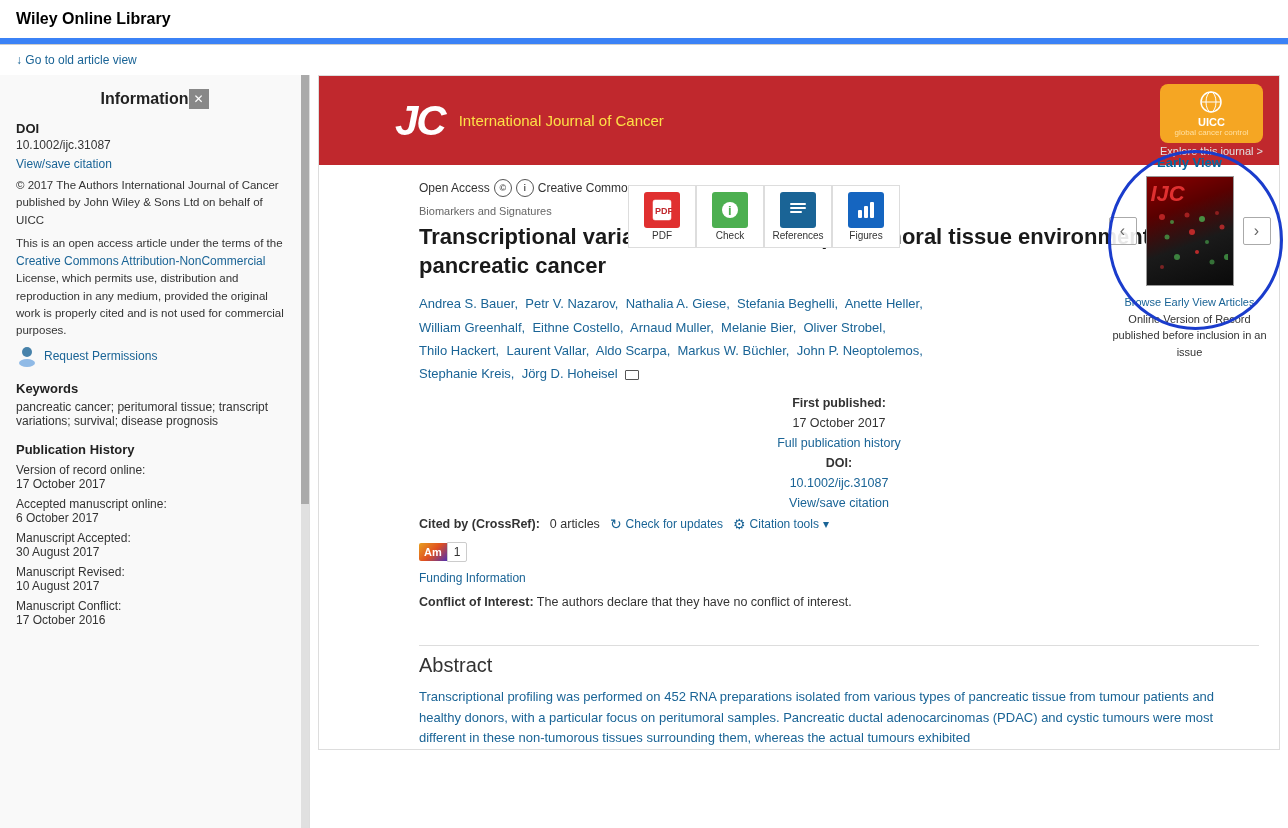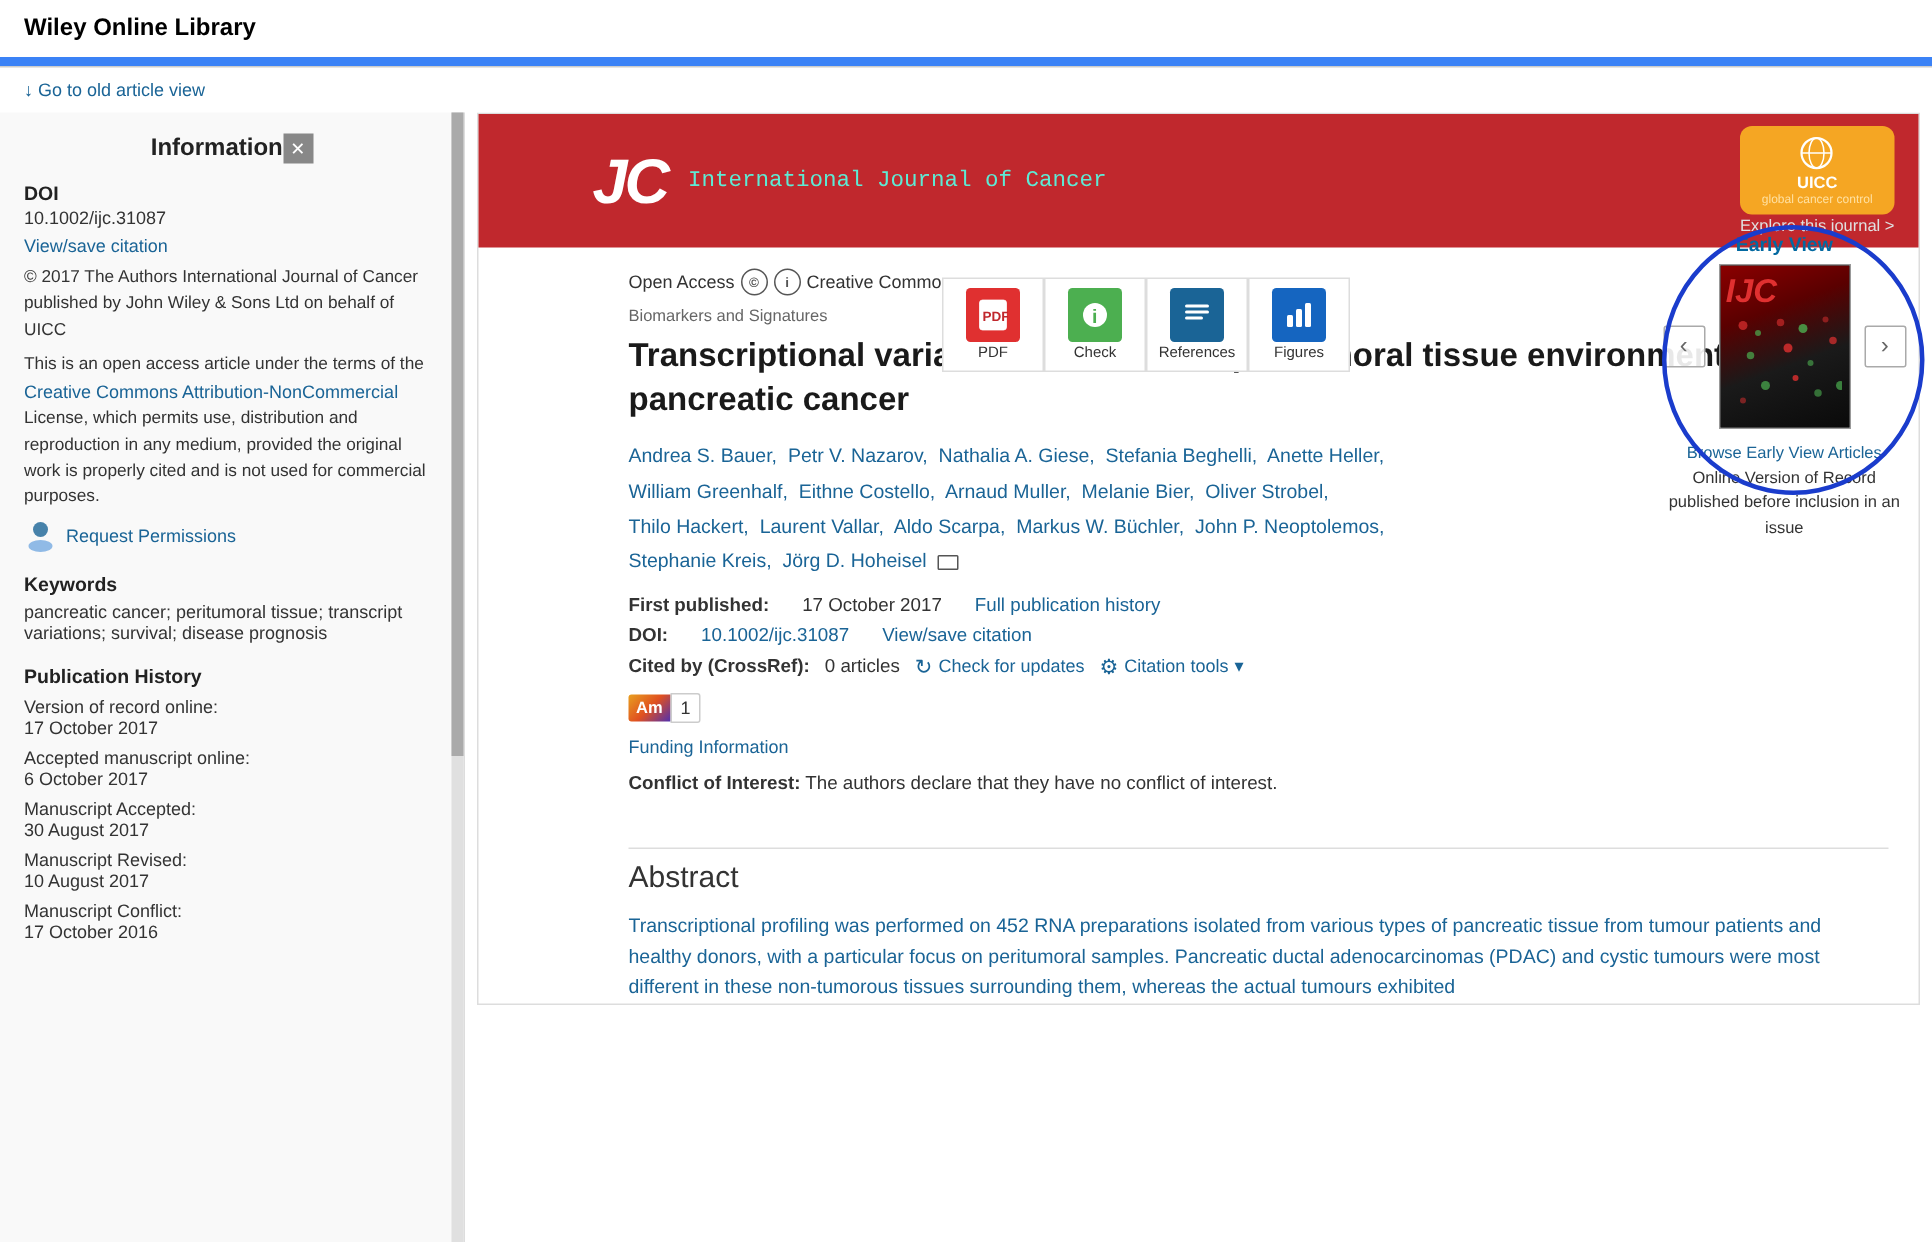--- a/index.html
+++ b/index.html
@@ -187,26 +187,25 @@
     
     .journal-logo-text {
       color: #fff;
       font-size: 42px;
       font-weight: bold;
       font-style: italic;
       letter-spacing: -2px;
       line-height: 1;
     }
     .journal-name-text {
-      color: #5eead4;
+      color: #fde047;
       font-size: 15px;
       font-weight: normal;
       padding: 0 10px;
       line-height: 1.4;
-      font-family: Liberation Mono, monospace;
     }
     .uicc-badge {
       background: #f5a623;
       border-radius: 8px;
       padding: 6px 10px;
       display: flex;
       flex-direction: column;
       align-items: center;
       color: #fff;
       font-size: 10px;
@@ -277,21 +276,22 @@
       margin-left: 4px;
       vertical-align: middle;
     }
 
     .meta-row {
       font-size: 12.5px;
       color: #333;
       margin-bottom: 6px;
       display: flex;
       align-items: center;
-      gap: 22px;
+      gap: 6px;
+      flex-direction: column;
     }
     .meta-label { font-weight: bold; }
     .meta-link { color: #1a6496; text-decoration: none; cursor: pointer; }
 
     .cited-row {
       display: flex;
       align-items: center;
       gap: 10px;
       font-size: 12.5px;
       color: #333;

